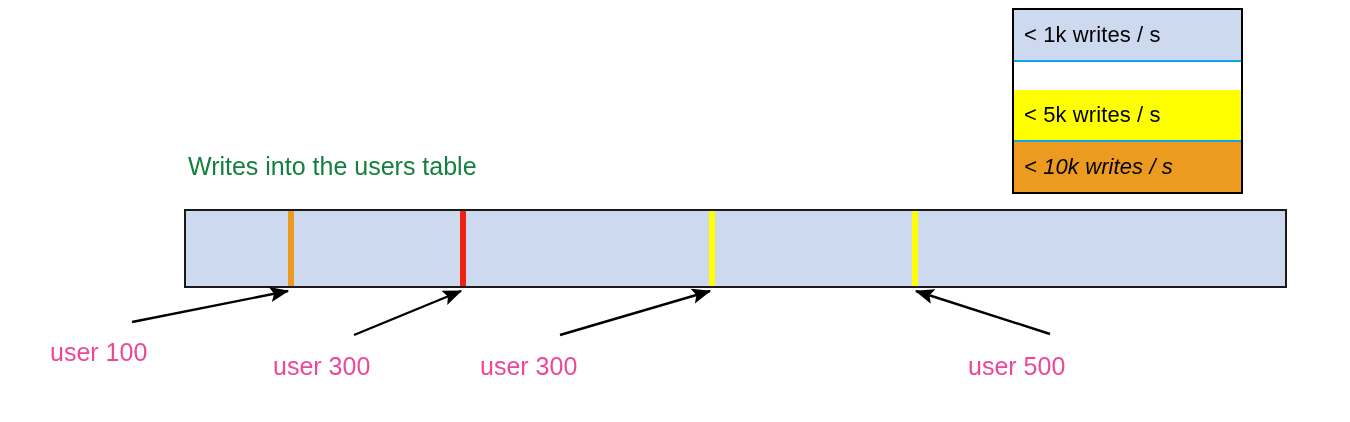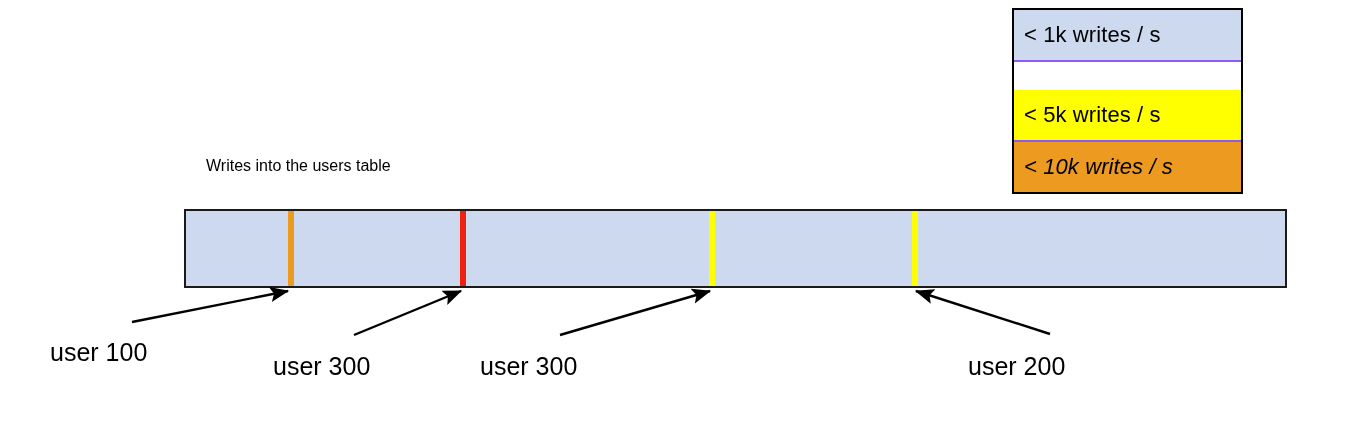--- a/index.html
+++ b/index.html
@@ -25,42 +25,42 @@
     height: 186px;
     border: 2px solid #000000;
     box-sizing: border-box;
     display: flex;
     flex-direction: column;
   }
   .legend-row {
     flex: 1 1 0;
     display: flex;
     align-items: center;
-    border-bottom: 2px solid #8b5cf6;
+    border-bottom: 2px solid #0ea5e9;
     box-sizing: border-box;
     padding-left: 10px;
   }
   .legend-row:last-child { border-bottom: none; }
   .legend-label {
     font-size: 22px;
     line-height: 22px;
     letter-spacing: 0.1px;
     white-space: nowrap;
     color: #000000;
   }
 
   
   #diagram-title {
     position: absolute;
-    left: 206px;
+    left: 188px;
     top: 152px;
-    font-size: 16px;
+    font-size: 25px;
     line-height: 28px;
     white-space: nowrap;
-    color: #000000;
+    color: #15803d;
   }
 
   
   #bar {
     position: absolute;
     left: 184px;
     top: 209px;
     width: 1103px;
     height: 79px;
     box-sizing: border-box;
@@ -85,21 +85,21 @@
     top: 0;
     width: 1350px;
     height: 422px;
     pointer-events: none;
   }
   .user-label {
     position: absolute;
     font-size: 25px;
     line-height: 28px;
     white-space: nowrap;
-    color: #000000;
+    color: #ec4899;
   }
 </style>
 </head>
 <body>
 
 <div id="diagram-title">Writes into the users table</div>
 
 <div id="bar" style="left: 184px; top: 209px; width: 1103px; height: 79px; border-color: rgb(26, 26, 26);">
   <div id="bar-fill" style="background: rgb(204, 217, 239);"></div>
 
@@ -133,14 +133,14 @@
     </div>
     <div class="legend-row" style="background: rgb(237, 155, 32); font-style: italic;">
       <span class="legend-label">&lt; 10k writes / s</span>
     </div>
   </div>
 
 <div id="label-layer">
     <div class="user-label" style="left: 50px; top: 338px;">user 100</div>
     <div class="user-label" style="left: 273px; top: 352px;">user 300</div>
     <div class="user-label" style="left: 480px; top: 352px;">user 300</div>
-    <div class="user-label" style="left: 968px; top: 352px;">user 200</div>
+    <div class="user-label" style="left: 968px; top: 352px;">user 500</div>
   </div>
 
 </body></html>

